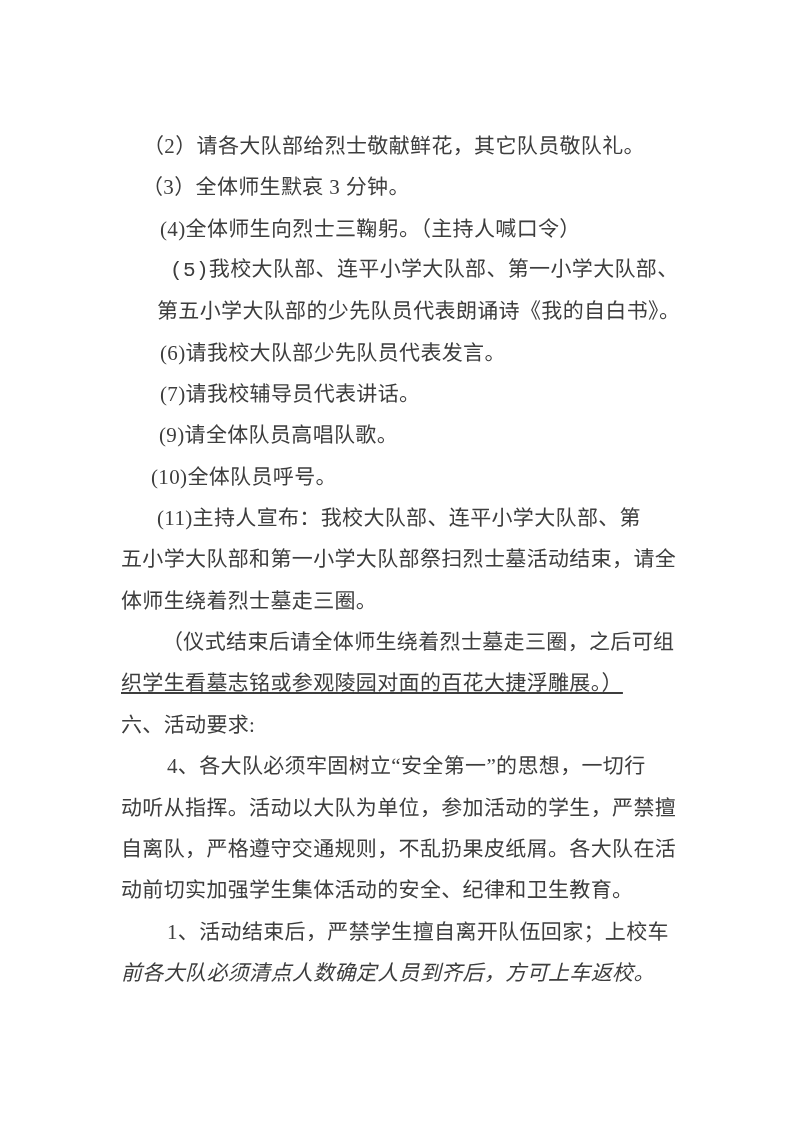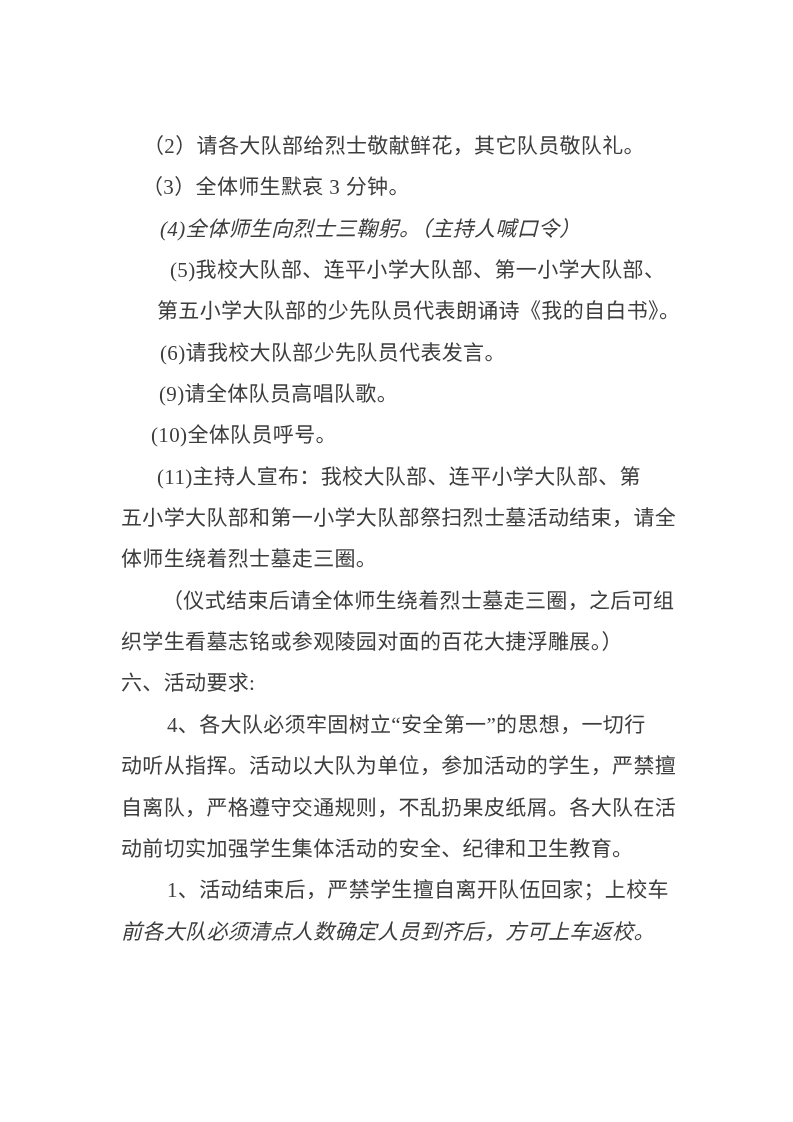--- a/index.html
+++ b/index.html
@@ -36,31 +36,32 @@
     white-space: pre;
   }
 </style>
 </head>
 <body>
 
 <div class="page">
   <div class="text-block">
       <div class="line" style="text-indent: 22px;">（2）请各大队部给烈士敬献鲜花，其它队员敬队礼。</div>
       <div class="line" style="text-indent: 21px;">（3）全体师生默哀 3 分钟。</div>
-      <div class="line" style="text-indent: 39px; font-style: italic;">(4)全体师生向烈士三鞠躬。（主持人喊口令）</div>
-      <div class="line" style="text-indent: 49px;">(5)我校大队部、连平小学大队部、第一小学大队部、</div>
+      <div class="line" style="text-indent: 39px;">(4)全体师生向烈士三鞠躬。（主持人喊口令）</div>
+      <div class="line" style="text-indent: 49px; font-family: Liberation Mono, monospace;">(5)我校大队部、连平小学大队部、第一小学大队部、</div>
       <div class="line" style="text-indent: 36px;">第五小学大队部的少先队员代表朗诵诗《我的自白书》。</div>
       <div class="line" style="text-indent: 39px;">(6)请我校大队部少先队员代表发言。</div>
+      <div class="line" style="text-indent: 39px;">(7)请我校辅导员代表讲话。</div>
       <div class="line" style="text-indent: 38px;">(9)请全体队员高唱队歌。</div>
       <div class="line" style="text-indent: 30px;">(10)全体队员呼号。</div>
       <div class="line" style="text-indent: 36px;">(11)主持人宣布：我校大队部、连平小学大队部、第</div>
       <div class="line" style="text-indent: 0px;">五小学大队部和第一小学大队部祭扫烈士墓活动结束，请全</div>
       <div class="line" style="text-indent: 0px;">体师生绕着烈士墓走三圈。</div>
       <div class="line" style="text-indent: 41px;">（仪式结束后请全体师生绕着烈士墓走三圈，之后可组</div>
-      <div class="line" style="text-indent: 0px;">织学生看墓志铭或参观陵园对面的百花大捷浮雕展。）</div>
+      <div class="line" style="text-indent: 0px; text-decoration: underline;">织学生看墓志铭或参观陵园对面的百花大捷浮雕展。）</div>
       <div class="line" style="text-indent: 0px;">六、活动要求:</div>
       <div class="line" style="text-indent: 46px;">4、各大队必须牢固树立“安全第一”的思想，一切行</div>
       <div class="line" style="text-indent: 0px;">动听从指挥。活动以大队为单位，参加活动的学生，严禁擅</div>
       <div class="line" style="text-indent: 0px;">自离队，严格遵守交通规则，不乱扔果皮纸屑。各大队在活</div>
       <div class="line" style="text-indent: 0px;">动前切实加强学生集体活动的安全、纪律和卫生教育。</div>
       <div class="line" style="text-indent: 46px;">1、活动结束后，严禁学生擅自离开队伍回家；上校车</div>
       <div class="line" style="text-indent: 0px; font-style: italic;">前各大队必须清点人数确定人员到齐后，方可上车返校。</div>
     </div>
 </div>
 

